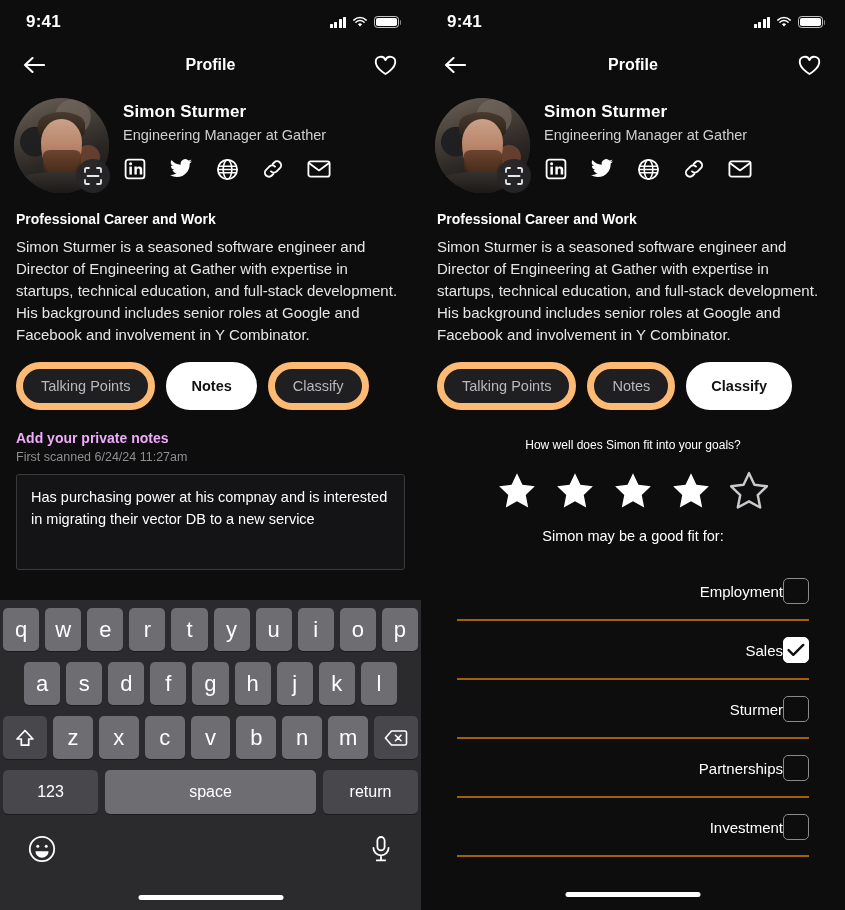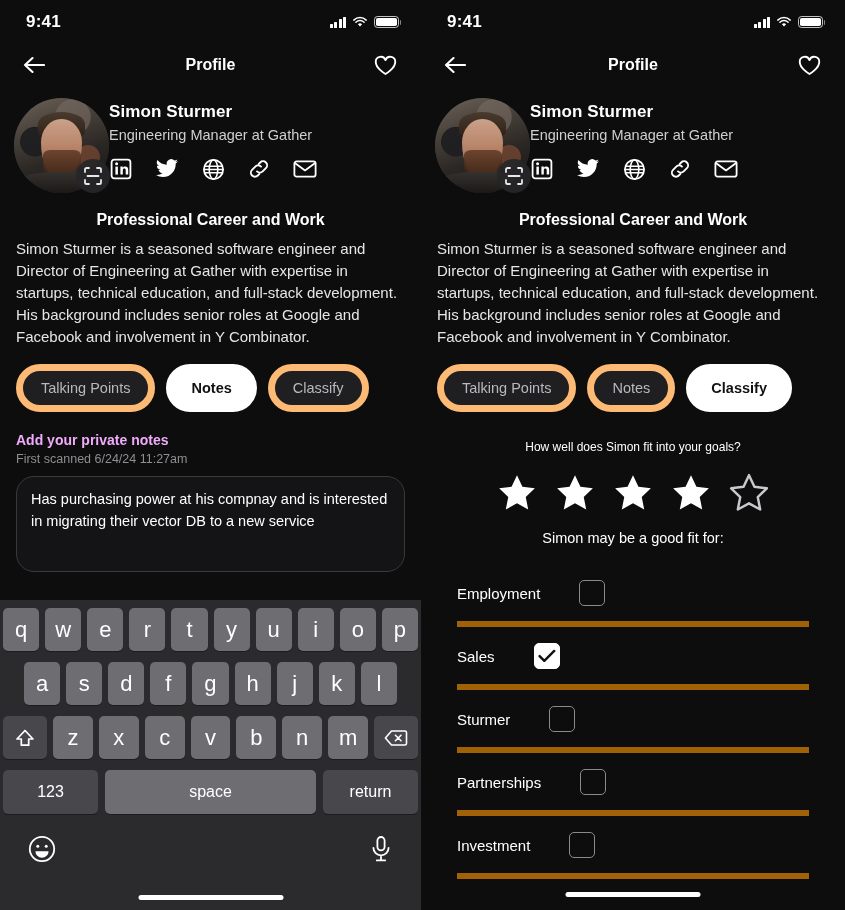--- a/index.html
+++ b/index.html
@@ -48,21 +48,21 @@
     height: 42px; display:flex; align-items:center; justify-content:space-between;
     padding: 0 22px 0 20px; position: relative;
   }
   .nav-title {
     position:absolute; left:0; right:0; text-align:center;
     color:#fff; font-size:16px; font-weight:bold; pointer-events:none;
   }
   .icon-btn { width: 28px; height: 28px; display:flex; align-items:center; justify-content:center; position:relative; z-index:2;}
 
   
-  .profile { display:flex; padding: 12px 16px 0 14px; }
+  .profile { display:flex; padding: 12px 16px 0 14px; gap: 14px; }
   .avatar-wrap { position: relative; width: 95px; height: 95px; flex:0 0 auto;}
   .avatar {
     width: 95px; height: 95px; border-radius: 50%;
     overflow: hidden; position: relative;
     background: #2a2420;
   }
   .avatar .bg {
     position:absolute; inset:0;
     background:
       radial-gradient(circle at 22% 46%, rgba(30,30,32,.95) 0 16%, rgba(0,0,0,0) 17%),
@@ -96,37 +96,37 @@
     display:flex; align-items:center; justify-content:center;
   }
   .profile-info { padding-top: 4px; min-width:0; }
   .p-name { color:#fff; font-size:17px; font-weight:bold; letter-spacing:.1px;}
   .p-role { color:#cfcfd2; font-size:14.5px; margin-top: 5px; }
   .socials { display:flex; gap: 22px; margin-top: 14px; align-items:center;}
   .social { width: 24px; height: 24px; display:flex; align-items:center; justify-content:center; }
 
   
   .section { padding: 0 16px; }
-  .bio-title { color:#fff; font-size:16px; font-weight:bold; margin-top: 18px; text-align: center; }
+  .bio-title { color:#fff; font-size:14px; font-weight:bold; margin-top: 18px; }
   .bio-body { color:#e6e6e8; font-size:15px; line-height: 1.47; margin-top: 9px; }
 
   
   .tabs { display:flex; gap: 11px; margin-top: 16px; padding: 0 16px; }
   .tab {
     border-radius: 999px; padding: 9px 18px; font-size: 14.5px;
     background:#1f1f21; color:#b9b9bd; border:7px solid #fdba74;
     white-space:nowrap;
   }
   .tab.active { background:#fff; color:#111; border-color:#fff; font-weight:bold; }
 
   
   .notes-title { color:#f0abfc; font-size:14px; font-weight:bold; margin-top: 20px; }
   .notes-sub { color:#8e8e93; font-size:12.5px; margin-top: 4px; }
   .notes-box {
-    margin-top: 10px; border:1px solid #3a3a3c; border-radius: 18px;
+    margin-top: 10px; border:1px solid #3a3a3c; border-radius: 3px;
     background:#141416; padding: 12px 14px; min-height: 96px;
     color:#fff; font-size:14.5px; line-height:1.5;
   }
 
   
   .keyboard {
     position:absolute; left:0; right:0; bottom:0; height: 310px;
     background:#2b2b2d;
     background-image: radial-gradient(rgba(255,255,255,.05) .6px, transparent .7px);
     background-size: 6px 6px;
@@ -148,22 +148,22 @@
     position:absolute; left:50%; transform:translateX(-50%); bottom: 10px;
     width: 145px; height: 5px; border-radius:3px; background:#fff;
   }
 
   
   .cls-q { color:#fff; font-size:12px; text-align:center; margin-top: 28px; }
   .stars { display:flex; justify-content:center; gap: 14px; margin-top: 18px; }
   .cls-sub { color:#fff; font-size:14.5px; text-align:center; margin-top: 16px; }
   .fitlist { margin-top: 18px; padding: 0 36px; }
   .fitrow {
-    display:flex; align-items:center; justify-content:flex-start;
-    padding: 16px 0 15px 0; border-bottom: 6px solid #a16207; gap: 39px;
+    display:flex; align-items:center; justify-content:flex-end;
+    padding: 16px 0 15px 0; border-bottom: 2px solid #a16207;
   }
   .fitrow:first-child { border-top: none; }
   .fitlabel { color:#fff; font-size:15px; }
   .cbox {
     width: 26px; height: 26px; border-radius: 5px;
     border: 1.6px solid #8a8a8e; background: transparent;
     display:flex; align-items:center; justify-content:center;
   }
   .cbox.checked { background:#fff; border-color:#fff; }
   .home-ind-r {

